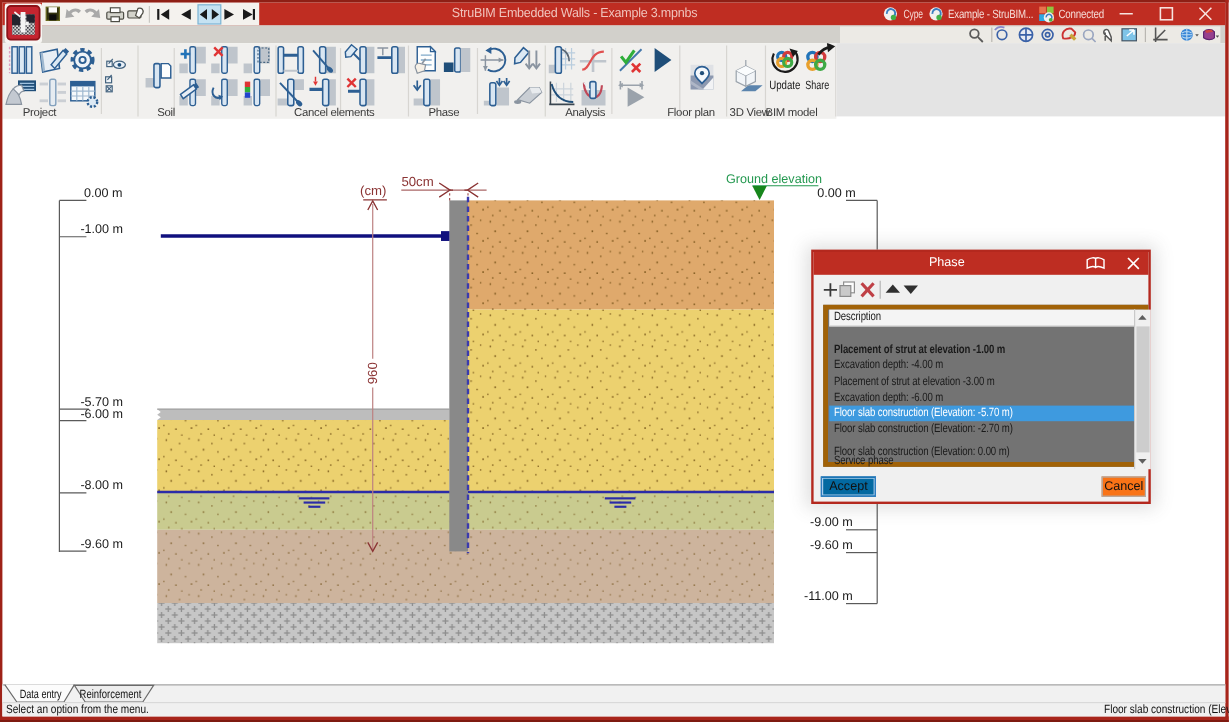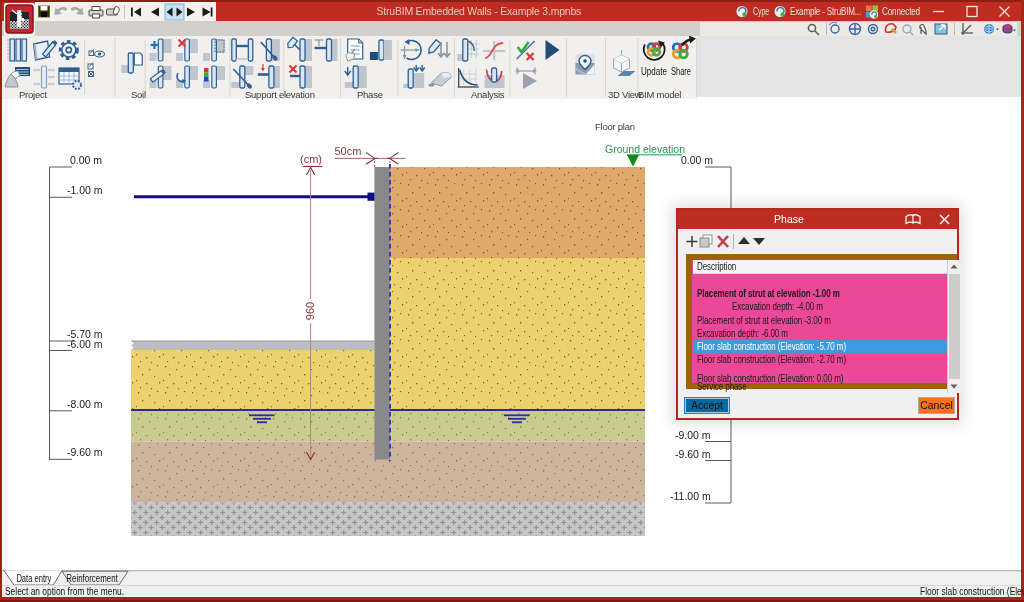--- a/index.html
+++ b/index.html
@@ -24,21 +24,21 @@
   #tabbar{left:2px;top:570px;width:1019px;height:15px;background:#f1f1f1;}
   #statusbar{left:2px;top:585px;width:1019px;height:12px;background:#f0f0f0;border-top:1px solid #d9d9d9;box-sizing:border-box;}
   #statusl{left:5px;top:585.5px;font-size:10px;color:#111;transform:scaleX(0.84);transform-origin:0 0;}
   #statusr{left:920px;top:585.5px;font-size:10px;color:#111;white-space:nowrap;transform:scaleX(0.84);transform-origin:0 0;}
   
   #dialog{left:676px;top:208px;width:283px;height:212px;background:#f0f0f0;
           border:2px solid #b4281e;box-sizing:border-box;
           box-shadow:0 0 14px 4px rgba(80,80,80,0.18);}
   #dlgtitle{left:0;top:0;width:279px;height:19px;background:#be2d22;}
   #dlgtitletext{left:0;top:3px;width:222px;text-align:center;color:#fff;font-size:10.5px;}
-  #dlglist{left:8px;top:44px;width:271px;height:135px;background:#ec4899;border:6px solid #a16207;box-sizing:border-box;}
+  #dlglist{left:8px;top:44px;width:271px;height:135px;background:#737373;border:4px solid #a16207;box-sizing:border-box;}
   .lrow{position:absolute;left:1px;width:255px;height:13.2px;font-size:10px;color:#1a1a1a;line-height:13.4px;
         padding-left:4px;white-space:nowrap;overflow:hidden;}
   .lrow span{display:inline-block;transform:scaleX(0.80);transform-origin:0 50%;letter-spacing:-0.1px;}
   #btnAccept{left:6px;top:187px;width:46px;height:17px;background:#0369a1;
              border:1px solid #2d7dc1;box-shadow:inset 0 0 0 1px #a9cbec;box-sizing:border-box;
              font-size:10.5px;text-align:center;line-height:14px;color:#111;}
   #btnCancel{left:240px;top:187px;width:37px;height:17px;background:#f97316;
              border:1px solid #adadad;box-sizing:border-box;
              font-size:10.5px;text-align:center;line-height:14px;color:#111;}
 </style>
@@ -670,24 +670,24 @@
     <circle cx="3.5" cy="3.5" r="3.8" stroke="#3faa46"></circle>
   </g>
   <path d="M2,-5 C5,-9 8,-11 12,-11" fill="none" stroke="#1a1a1a" stroke-width="2.4"></path>
   <path d="M9,-15 L16,-12 L10,-7 Z" fill="#1a1a1a"></path>
 </g>
 <text x="654" y="74.5" text-anchor="middle" font-size="10" textLength="26" lengthAdjust="spacingAndGlyphs" fill="#1a1a1a" font-family="Liberation Sans">Update</text>
 <text x="681" y="74.5" text-anchor="middle" font-size="10" textLength="20" lengthAdjust="spacingAndGlyphs" fill="#1a1a1a" font-family="Liberation Sans">Share</text>
 </svg>
 <div class="glabel" style="left:19px;width:80px;">Project</div>
 <div class="glabel" style="left:131px;width:80px;">Soil</div>
-<div class="glabel" style="left:245px;width:80px;">Support elevation</div>
+<div class="glabel" style="left:245px;width:80px;">Cancel elements</div>
 <div class="glabel" style="left:357px;width:80px;">Phase</div>
 <div class="glabel" style="left:471px;width:80px;">Analysis</div>
-<div class="glabel" style="left:595px;width:40px;margin-top:32px;">Floor plan</div>
+<div class="glabel" style="left:556px;width:40px;">Floor plan</div>
 <div class="glabel" style="left:608px;width:28px;">3D View</div>
 <div class="glabel" style="left:638px;width:58px;">BIM model</div>
 <div class="abs" id="frame-top"></div>
 <div class="abs" id="frame-left"></div>
 <div class="abs" id="frame-right"></div>
 <div class="abs" id="frame-bottom"></div>
 
 <div class="abs" id="tabbar"></div>
 <svg class="abs" style="left:0;top:570px" width="1024" height="16" viewBox="0 0 1024 16">
   <rect x="2" y="0.5" width="1019" height="15" fill="#f1f1f1"></rect>
@@ -727,21 +727,21 @@
       <line x1="40" y1="26" x2="50" y2="37"></line>
       <line x1="50" y1="26" x2="40" y2="37"></line>
     </g>
     <line x1="55.5" y1="24" x2="55.5" y2="39" stroke="#b5b5b5"></line>
     <path d="M60,34 L72,34 L66,27 Z" fill="#2f2f2f"></path>
     <path d="M75,28 L87,28 L81,35 Z" fill="#2f2f2f"></path>
   </svg>
   <div class="abs" id="dlglist">
     <div class="lrow" style="top:0;background:#f4f4f4;border-bottom:1px solid #d9d9d9;width:251px;height:13px;"><span>Description</span></div>
     <div class="lrow" style="top:27.2px;font-weight:bold;"><span>Placement of strut at elevation -1.00 m</span></div>
-    <div class="lrow" style="top:40.4px;margin-left:35px;"><span>Excavation depth: -4.00 m</span></div>
+    <div class="lrow" style="top:40.4px;"><span>Excavation depth: -4.00 m</span></div>
     <div class="lrow" style="top:53.6px;"><span>Placement of strut at elevation -3.00 m</span></div>
     <div class="lrow" style="top:66.8px;"><span>Excavation depth: -6.00 m</span></div>
     <div class="lrow" style="top:80px;background:#3e9adf;color:#fff;"><span>Floor slab construction (Elevation: -5.70 m)</span></div>
     <div class="lrow" style="top:93.2px;"><span>Floor slab construction (Elevation: -2.70 m)</span></div>
     <div class="lrow" style="top:112px;"><span>Floor slab construction (Elevation: 0.00 m)</span></div>
     <div class="lrow" style="top:119.6px;"><span>Service phase</span></div>
 
     <div class="abs" style="left:255px;top:0;width:14px;height:133px;background:#f0f0f0;border-left:1px solid #c9c9c9;box-sizing:border-box;"></div>
     <div class="abs" style="left:257px;top:14px;width:11px;height:105px;background:#cdcdcd;"></div>
     <svg class="abs" style="left:255px;top:0" width="14" height="133" viewBox="0 0 14 133">

